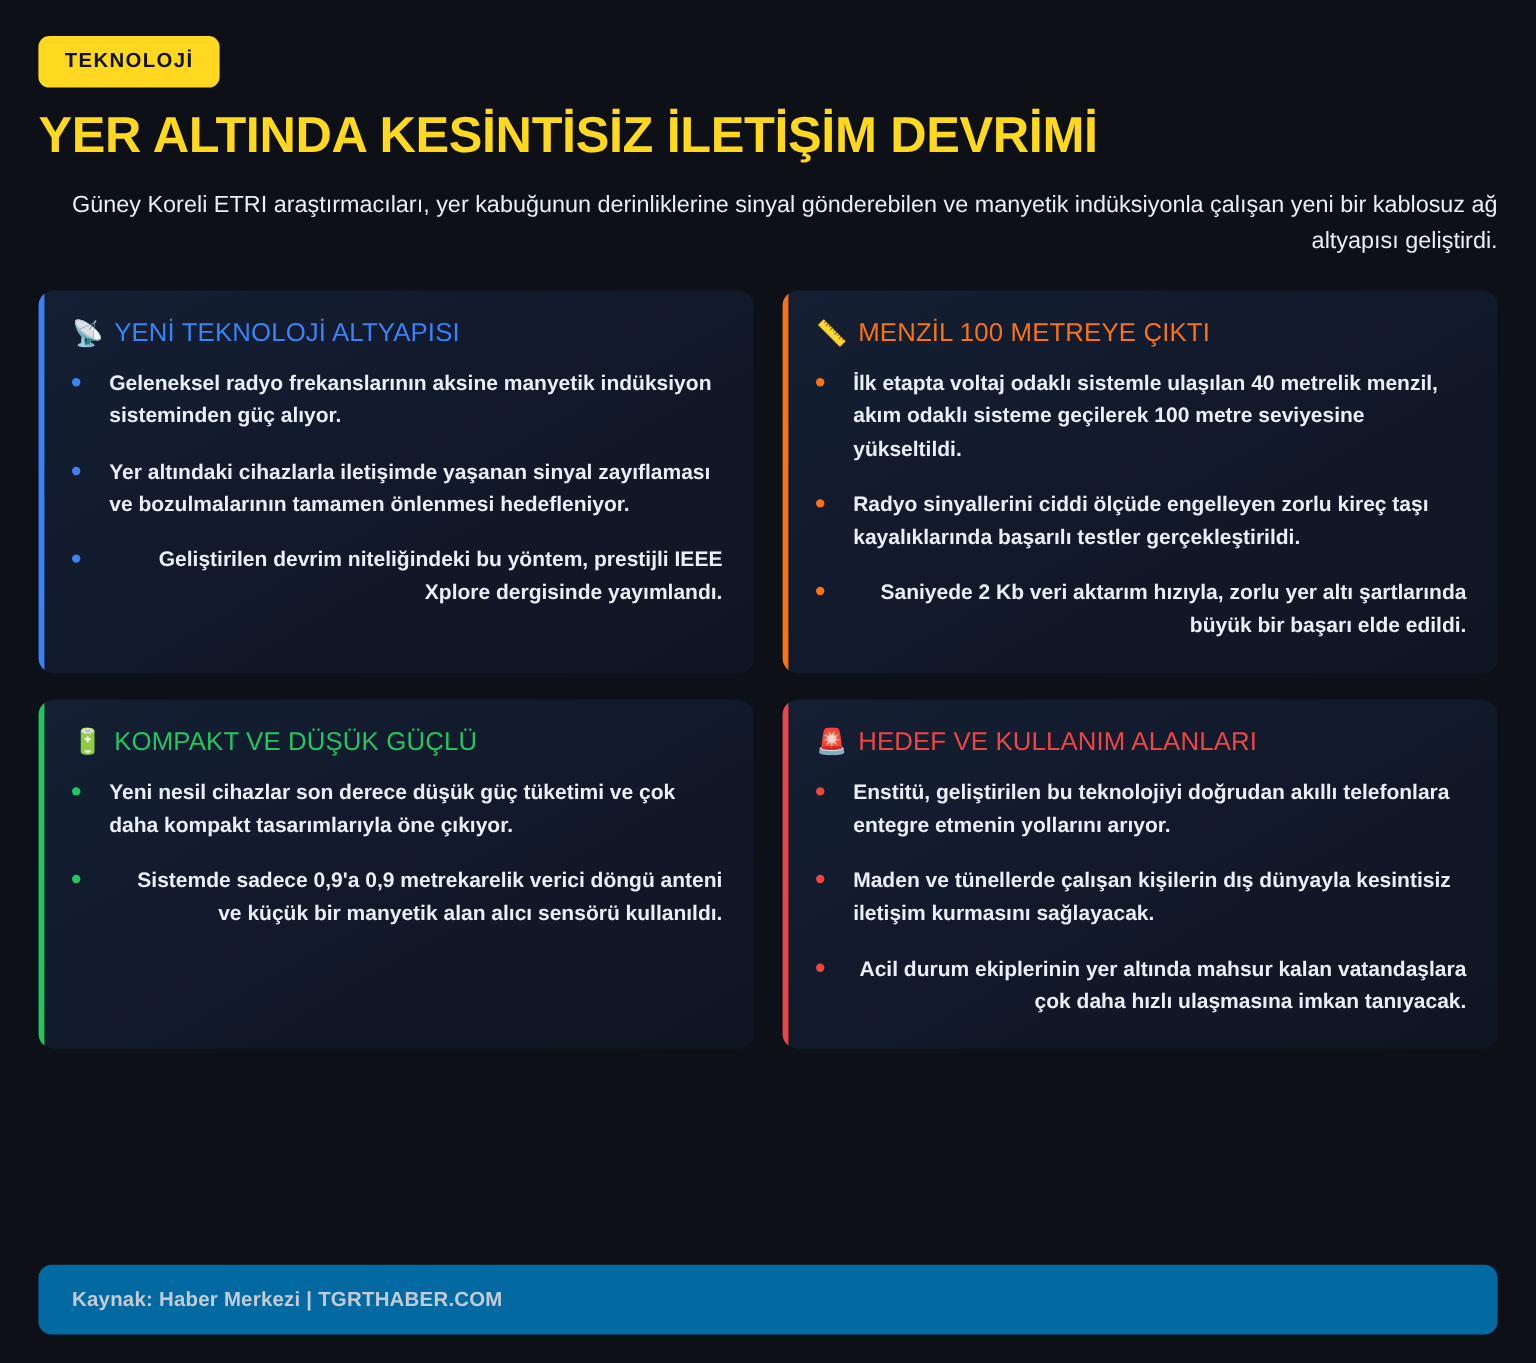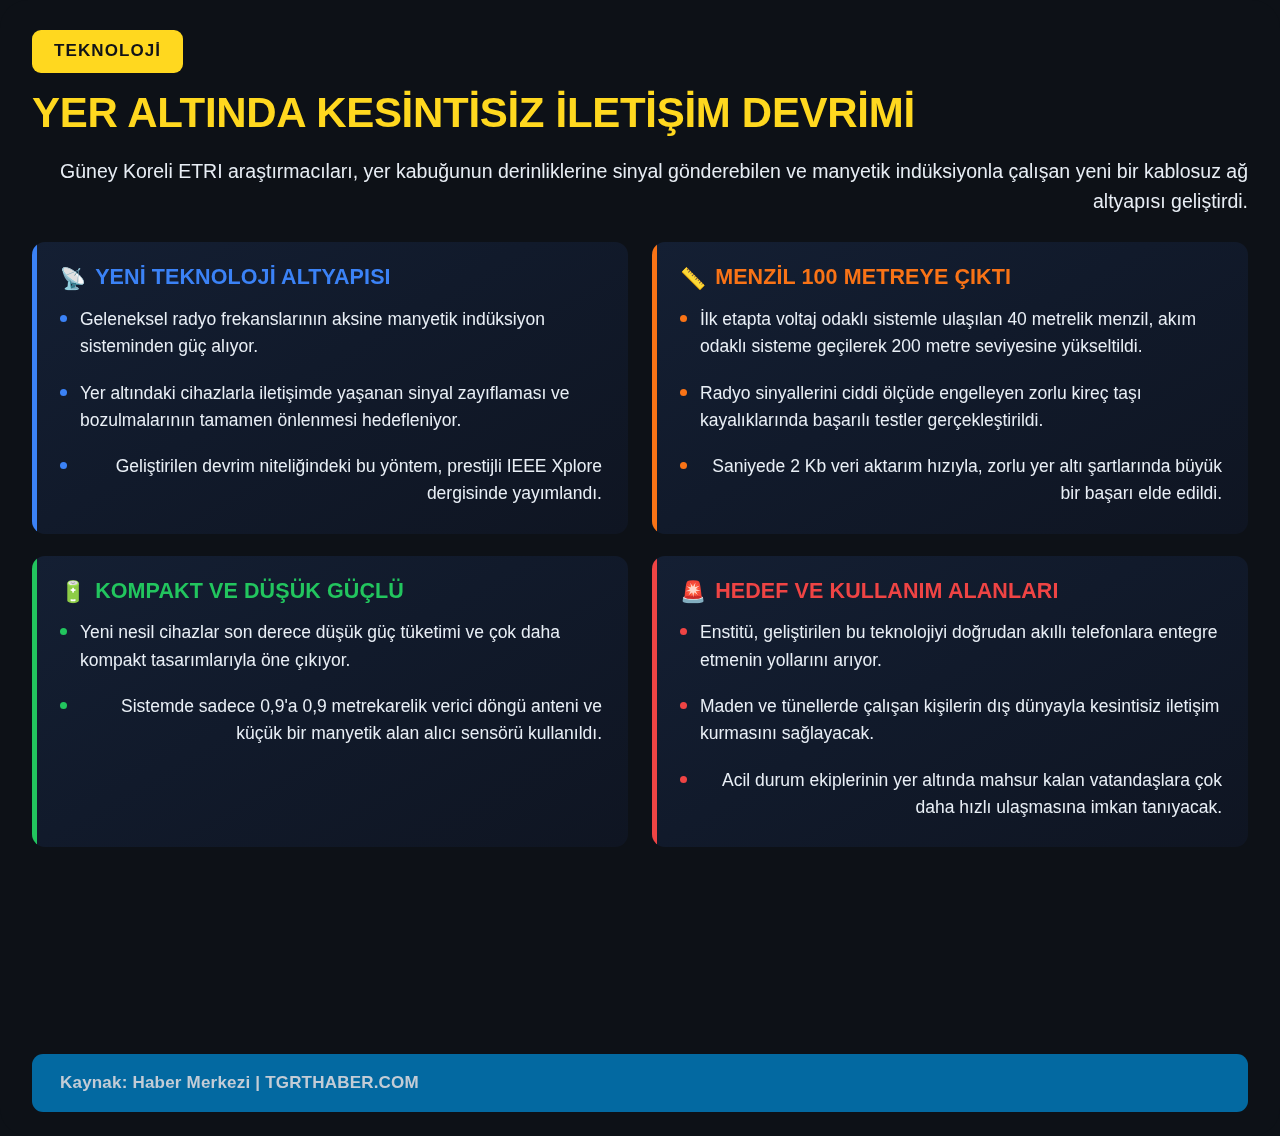--- a/index.html
+++ b/index.html
@@ -91,32 +91,33 @@
 
   .card-icon {
     font-size: 21px;
     line-height: 1;
     flex: 0 0 auto;
     display: inline-block;
   }
 
   .card-title {
     font-size: 21.5px;
-    font-weight: bold;
+    font-weight: normal;
     letter-spacing: 0.1px;
     line-height: 1.1;
   }
 
   .bullets { list-style: none; }
 
   .bullet {
     display: flex;
     align-items: flex-start;
-    gap: 13px;
+    gap: 24px;
     margin-bottom: 19px;
+    font-weight: bold;
   }
   .bullet:last-child { margin-bottom: 0; text-align: right; }
 
   .dot {
     flex: 0 0 auto;
     width: 7px;
     height: 7px;
     border-radius: 50%;
     margin-top: 9px;
   }
@@ -180,21 +181,21 @@
       </div>
       <div class="card">
         <span class="accent" style="background: rgb(249, 115, 22);"></span>
         <div class="card-head">
           <span class="card-icon">📏</span>
           <span class="card-title" style="color: rgb(249, 115, 22);">MENZİL 100 METREYE ÇIKTI</span>
         </div>
         <ul class="bullets">
           <li class="bullet">
             <span class="dot" style="background: rgb(249, 115, 22);"></span>
-            <span class="bullet-text">İlk etapta voltaj odaklı sistemle ulaşılan 40 metrelik menzil, akım odaklı sisteme geçilerek 200 metre seviyesine yükseltildi.</span>
+            <span class="bullet-text">İlk etapta voltaj odaklı sistemle ulaşılan 40 metrelik menzil, akım odaklı sisteme geçilerek 100 metre seviyesine yükseltildi.</span>
           </li>
           <li class="bullet">
             <span class="dot" style="background: rgb(249, 115, 22);"></span>
             <span class="bullet-text">Radyo sinyallerini ciddi ölçüde engelleyen zorlu kireç taşı kayalıklarında başarılı testler gerçekleştirildi.</span>
           </li>
           <li class="bullet">
             <span class="dot" style="background: rgb(249, 115, 22);"></span>
             <span class="bullet-text">Saniyede 2 Kb veri aktarım hızıyla, zorlu yer altı şartlarında büyük bir başarı elde edildi.</span>
           </li>
         </ul>

